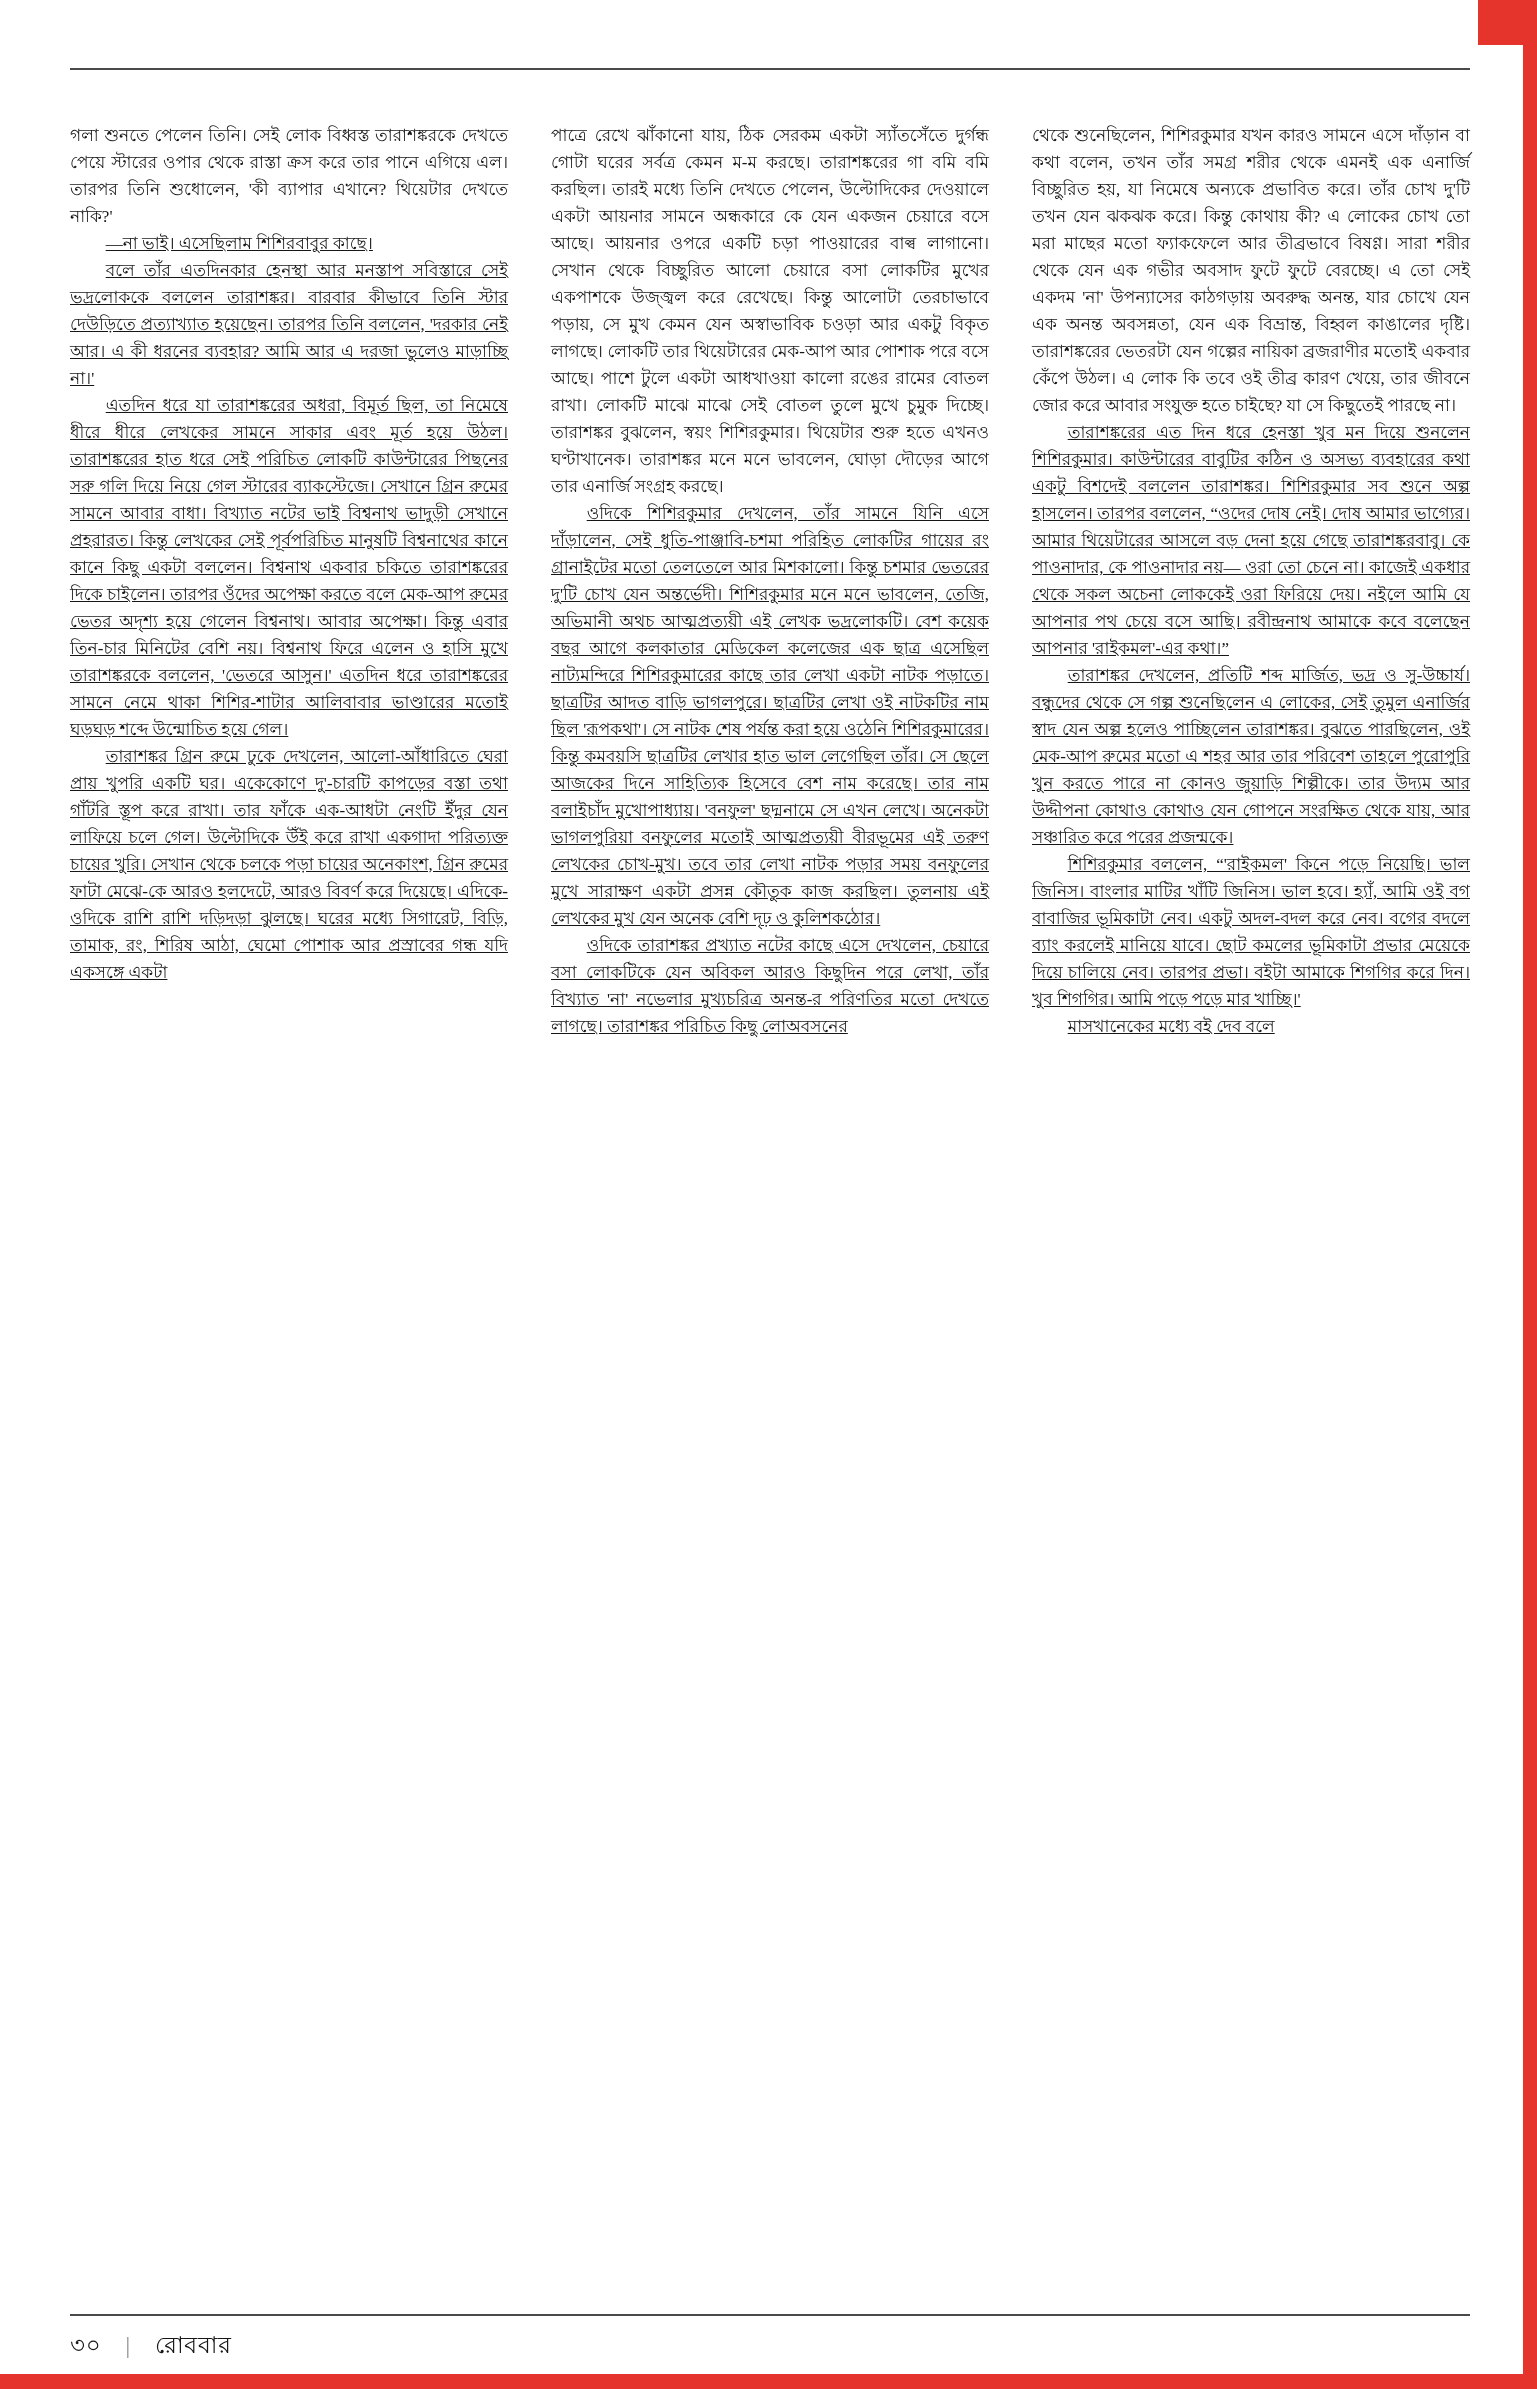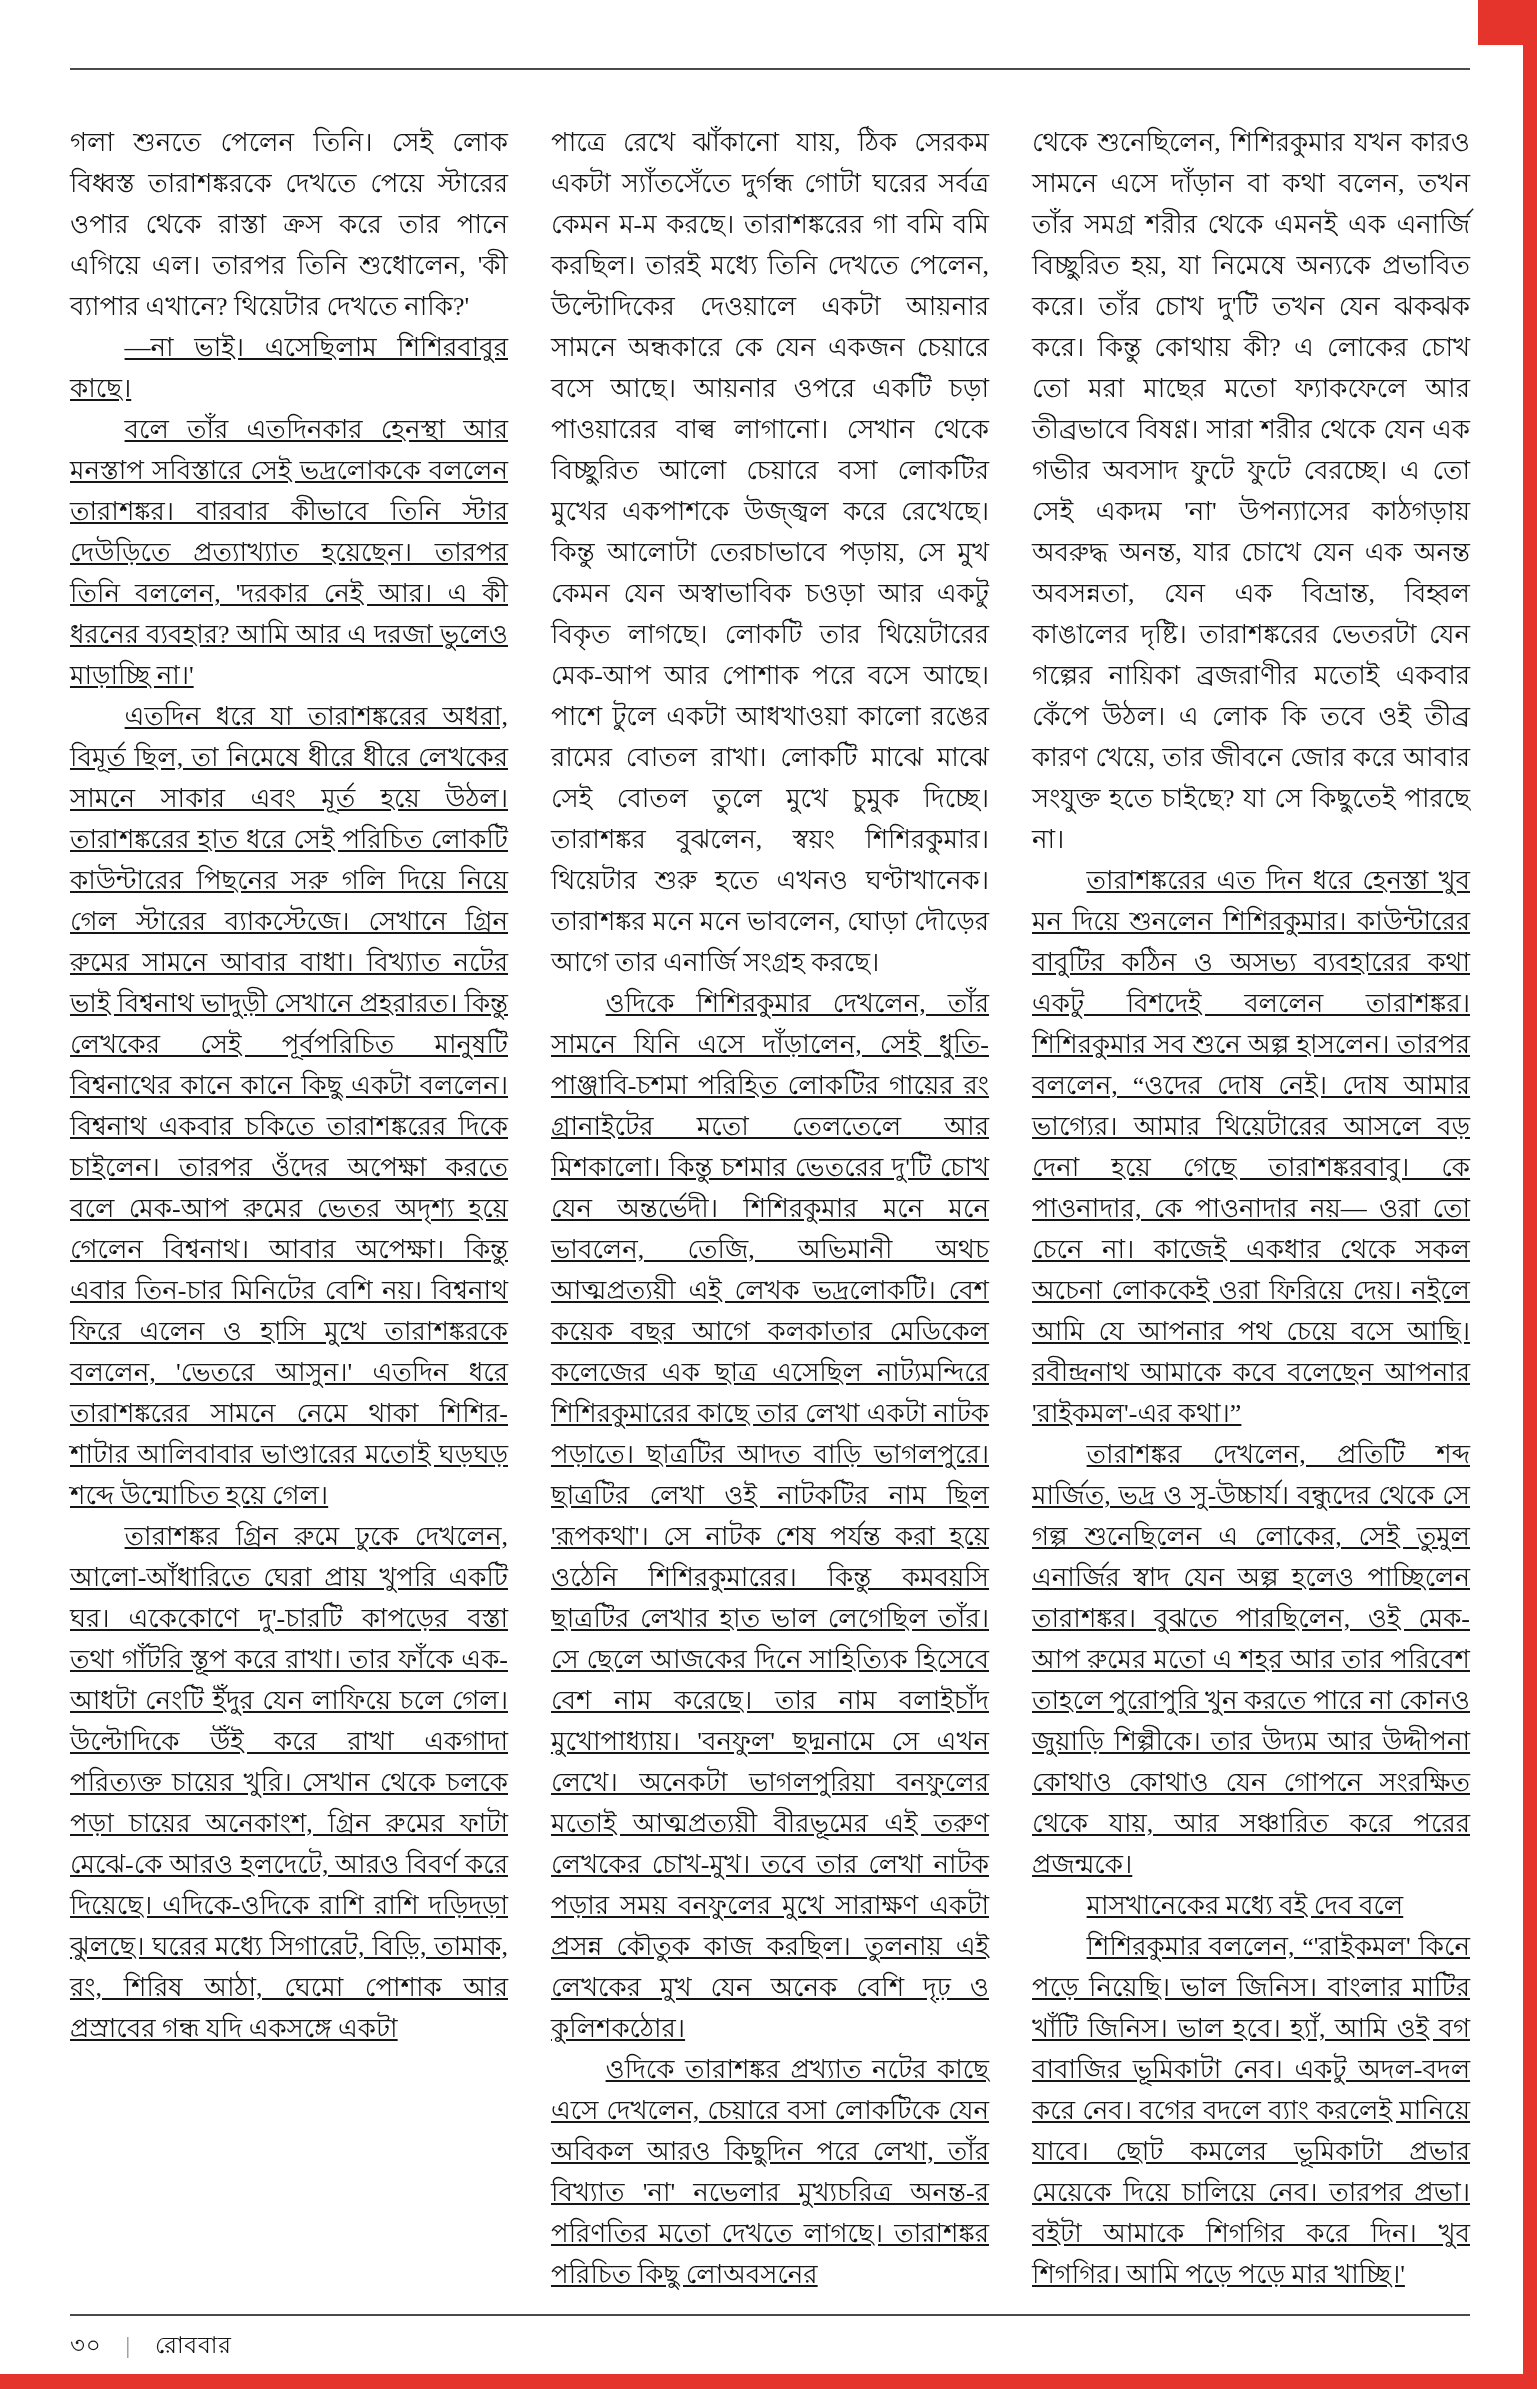--- a/index.html
+++ b/index.html
@@ -29,22 +29,22 @@
     position:absolute; left:70px; top:68px; width:1400px; height:1.6px;
     background:#4a4a4a;
   }
   .content {
     position:absolute; left:70px; top:122px; width:1400px;
     display:flex; gap:43px;
   }
   .col { flex:1 1 0; min-width:0; }
   .para {
     margin:0;
-    font-size:26px;
-    line-height:41px;
+    font-size:17px;
+    line-height:27px;
     text-align:justify;
     color:#161616;
     word-break:normal;
   }
   .para.indent { text-indent:2.1em;text-decoration:underline; }
   .footer-rule {
     position:absolute; left:70px; top:2314px; width:1400px; height:1.6px;
     background:#4a4a4a;
   }
   .footer {
@@ -78,22 +78,22 @@
     <div class="col">
       <p class="para">পাত্রে রেখে ঝাঁকানো যায়, ঠিক সেরকম একটা স্যাঁতসেঁতে দুর্গন্ধ গোটা ঘরের সর্বত্র কেমন ম-ম করছে। তারাশঙ্করের গা বমি বমি করছিল। তারই মধ্যে তিনি দেখতে পেলেন, উল্টোদিকের দেওয়ালে একটা আয়নার সামনে অন্ধকারে কে যেন একজন চেয়ারে বসে আছে। আয়নার ওপরে একটি চড়া পাওয়ারের বাল্ব লাগানো। সেখান থেকে বিচ্ছুরিত আলো চেয়ারে বসা লোকটির মুখের একপাশকে উজ্জ্বল করে রেখেছে। কিন্তু আলোটা তেরচাভাবে পড়ায়, সে মুখ কেমন যেন অস্বাভাবিক চওড়া আর একটু বিকৃত লাগছে। লোকটি তার থিয়েটারের মেক-আপ আর পোশাক পরে বসে আছে। পাশে টুলে একটা আধখাওয়া কালো রঙের রামের বোতল রাখা। লোকটি মাঝে মাঝে সেই বোতল তুলে মুখে চুমুক দিচ্ছে। তারাশঙ্কর বুঝলেন, স্বয়ং শিশিরকুমার। থিয়েটার শুরু হতে এখনও ঘণ্টাখানেক। তারাশঙ্কর মনে মনে ভাবলেন, ঘোড়া দৌড়ের আগে তার এনার্জি সংগ্রহ করছে।</p>
       <p class="para indent">ওদিকে শিশিরকুমার দেখলেন, তাঁর সামনে যিনি এসে দাঁড়ালেন, সেই ধুতি-পাঞ্জাবি-চশমা পরিহিত লোকটির গায়ের রং গ্রানাইটের মতো তেলতেলে আর মিশকালো। কিন্তু চশমার ভেতরের দু'টি চোখ যেন অন্তর্ভেদী। শিশিরকুমার মনে মনে ভাবলেন, তেজি, অভিমানী অথচ আত্মপ্রত্যয়ী এই লেখক ভদ্রলোকটি। বেশ কয়েক বছর আগে কলকাতার মেডিকেল কলেজের এক ছাত্র এসেছিল নাট্যমন্দিরে শিশিরকুমারের কাছে তার লেখা একটা নাটক পড়াতে। ছাত্রটির আদত বাড়ি ভাগলপুরে। ছাত্রটির লেখা ওই নাটকটির নাম ছিল 'রূপকথা'। সে নাটক শেষ পর্যন্ত করা হয়ে ওঠেনি শিশিরকুমারের। কিন্তু কমবয়সি ছাত্রটির লেখার হাত ভাল লেগেছিল তাঁর। সে ছেলে আজকের দিনে সাহিত্যিক হিসেবে বেশ নাম করেছে। তার নাম বলাইচাঁদ মুখোপাধ্যায়। 'বনফুল' ছদ্মনামে সে এখন লেখে। অনেকটা ভাগলপুরিয়া বনফুলের মতোই আত্মপ্রত্যয়ী বীরভূমের এই তরুণ লেখকের চোখ-মুখ। তবে তার লেখা নাটক পড়ার সময় বনফুলের মুখে সারাক্ষণ একটা প্রসন্ন কৌতুক কাজ করছিল। তুলনায় এই লেখকের মুখ যেন অনেক বেশি দৃঢ় ও কুলিশকঠোর।</p>
       <p class="para indent">ওদিকে তারাশঙ্কর প্রখ্যাত নটের কাছে এসে দেখলেন, চেয়ারে বসা লোকটিকে যেন অবিকল আরও কিছুদিন পরে লেখা, তাঁর বিখ্যাত 'না' নভেলার মুখ্যচরিত্র অনন্ত-র পরিণতির মতো দেখতে লাগছে। তারাশঙ্কর পরিচিত কিছু লোঅবসনের</p>
     </div>
 
     <div class="col">
       <p class="para">থেকে শুনেছিলেন, শিশিরকুমার যখন কারও সামনে এসে দাঁড়ান বা কথা বলেন, তখন তাঁর সমগ্র শরীর থেকে এমনই এক এনার্জি বিচ্ছুরিত হয়, যা নিমেষে অন্যকে প্রভাবিত করে। তাঁর চোখ দু'টি তখন যেন ঝকঝক করে। কিন্তু কোথায় কী? এ লোকের চোখ তো মরা মাছের মতো ফ্যাকফেলে আর তীব্রভাবে বিষণ্ণ। সারা শরীর থেকে যেন এক গভীর অবসাদ ফুটে ফুটে বেরচ্ছে। এ তো সেই একদম 'না' উপন্যাসের কাঠগড়ায় অবরুদ্ধ অনন্ত, যার চোখে যেন এক অনন্ত অবসন্নতা, যেন এক বিভ্রান্ত, বিহ্বল কাঙালের দৃষ্টি। তারাশঙ্করের ভেতরটা যেন গল্পের নায়িকা ব্রজরাণীর মতোই একবার কেঁপে উঠল। এ লোক কি তবে ওই তীব্র কারণ খেয়ে, তার জীবনে জোর করে আবার সংযুক্ত হতে চাইছে? যা সে কিছুতেই পারছে না।</p>
       <p class="para indent">তারাশঙ্করের এত দিন ধরে হেনস্তা খুব মন দিয়ে শুনলেন শিশিরকুমার। কাউন্টারের বাবুটির কঠিন ও অসভ্য ব্যবহারের কথা একটু বিশদেই বললেন তারাশঙ্কর। শিশিরকুমার সব শুনে অল্প হাসলেন। তারপর বললেন, “ওদের দোষ নেই। দোষ আমার ভাগ্যের। আমার থিয়েটারের আসলে বড় দেনা হয়ে গেছে তারাশঙ্করবাবু। কে পাওনাদার, কে পাওনাদার নয়— ওরা তো চেনে না। কাজেই একধার থেকে সকল অচেনা লোককেই ওরা ফিরিয়ে দেয়। নইলে আমি যে আপনার পথ চেয়ে বসে আছি। রবীন্দ্রনাথ আমাকে কবে বলেছেন আপনার 'রাইকমল'-এর কথা।”</p>
       <p class="para indent">তারাশঙ্কর দেখলেন, প্রতিটি শব্দ মার্জিত, ভদ্র ও সু-উচ্চার্য। বন্ধুদের থেকে সে গল্প শুনেছিলেন এ লোকের, সেই তুমুল এনার্জির স্বাদ যেন অল্প হলেও পাচ্ছিলেন তারাশঙ্কর। বুঝতে পারছিলেন, ওই মেক-আপ রুমের মতো এ শহর আর তার পরিবেশ তাহলে পুরোপুরি খুন করতে পারে না কোনও জুয়াড়ি শিল্পীকে। তার উদ্যম আর উদ্দীপনা কোথাও কোথাও যেন গোপনে সংরক্ষিত থেকে যায়, আর সঞ্চারিত করে পরের প্রজন্মকে।</p>
+      <p class="para indent">শিশিরকুমার বললেন, “'রাইকমল' কিনে পড়ে নিয়েছি। ভাল জিনিস। বাংলার মাটির খাঁটি জিনিস। ভাল হবে। হ্যাঁ, আমি ওই বগ বাবাজির ভূমিকাটা নেব। একটু অদল-বদল করে নেব। বগের বদলে ব্যাং করলেই মানিয়ে যাবে। ছোট কমলের ভূমিকাটা প্রভার মেয়েকে দিয়ে চালিয়ে নেব। তারপর প্রভা। বইটা আমাকে শিগগির করে দিন। খুব শিগগির। আমি পড়ে পড়ে মার খাচ্ছি।'</p>
       <p class="para indent">মাসখানেকের মধ্যে বই দেব বলে</p>
-      <p class="para indent">শিশিরকুমার বললেন, “'রাইকমল' কিনে পড়ে নিয়েছি। ভাল জিনিস। বাংলার মাটির খাঁটি জিনিস। ভাল হবে। হ্যাঁ, আমি ওই বগ বাবাজির ভূমিকাটা নেব। একটু অদল-বদল করে নেব। বগের বদলে ব্যাং করলেই মানিয়ে যাবে। ছোট কমলের ভূমিকাটা প্রভার মেয়েকে দিয়ে চালিয়ে নেব। তারপর প্রভা। বইটা আমাকে শিগগির করে দিন। খুব শিগগির। আমি পড়ে পড়ে মার খাচ্ছি।'</p>
     </div>
 
   </div>
 
   <div class="footer-rule"></div>
 
   <div class="footer">
     <span>৩০</span>
     <span class="sep">|</span>
     <span>রোববার</span>

